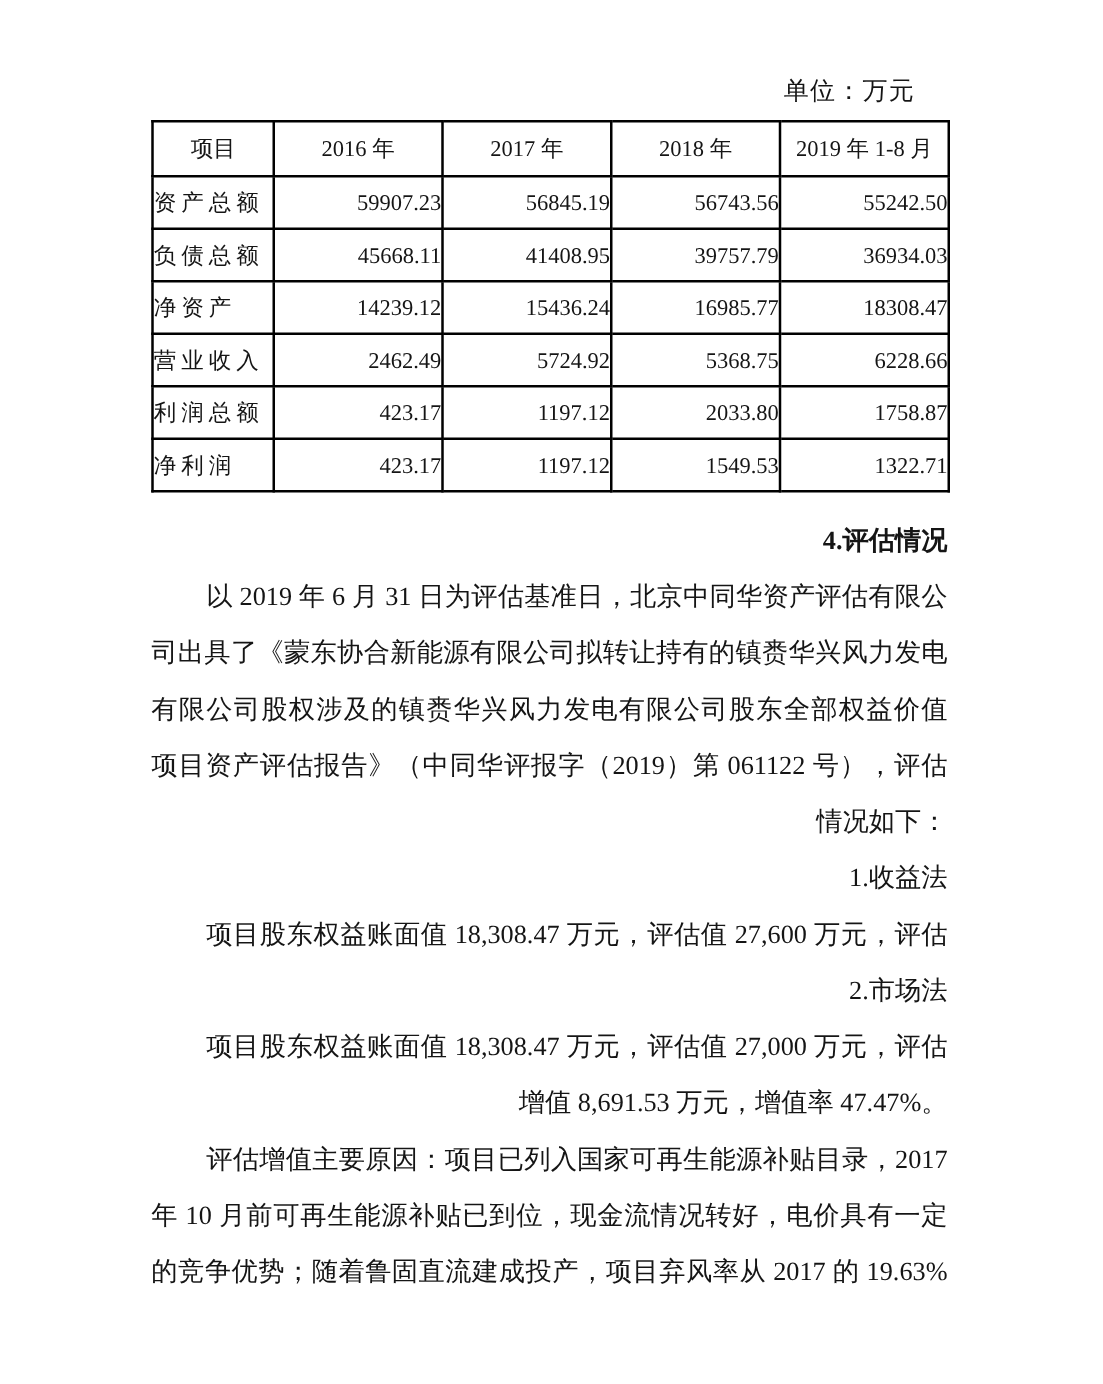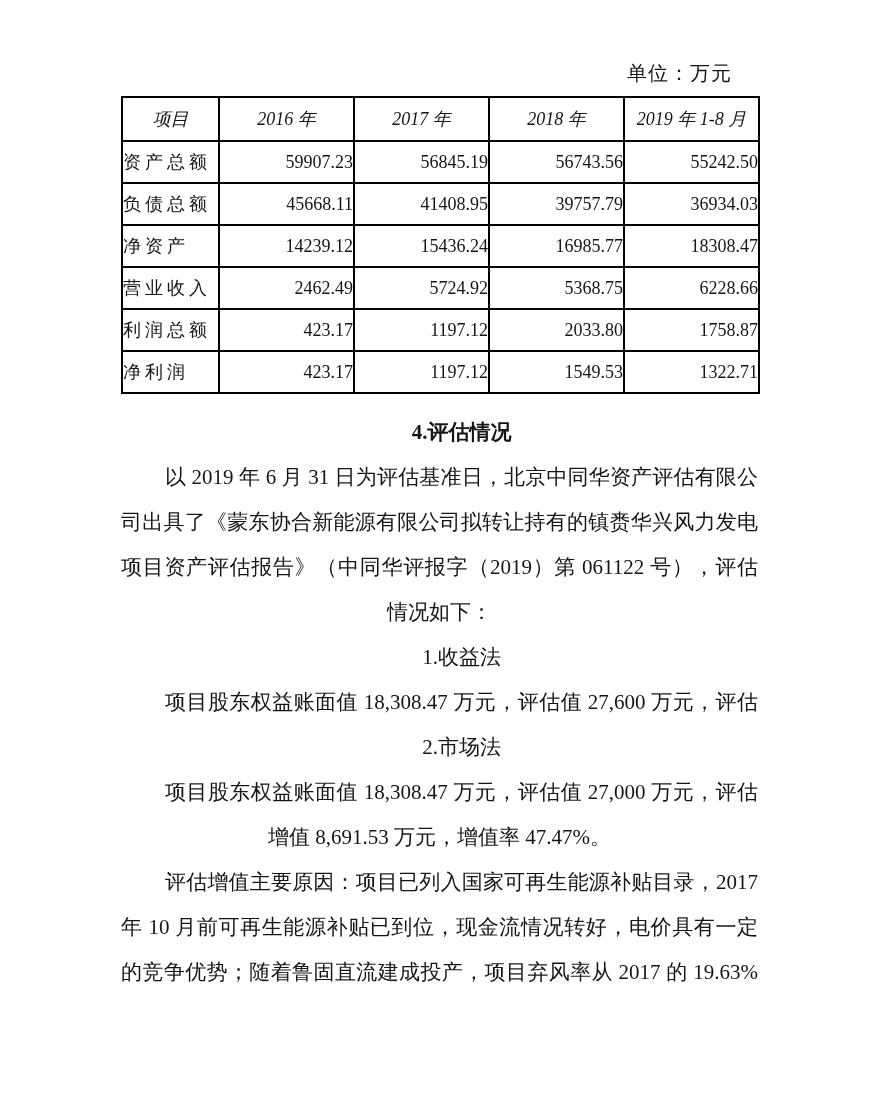--- a/index.html
+++ b/index.html
@@ -36,38 +36,38 @@
     table-layout: fixed;
   }
   table.fin th, table.fin td {
     border: 2px solid #000000;
     font-size: 18px;
     font-weight: normal;
     padding: 0;
     height: 40px;
     vertical-align: middle;
   }
-  table.fin th { text-align: center; height: 42px; font-style: italic; }
+  table.fin th { text-align: center; height: 42px; }
   td.lbl {
     text-align: left;
     padding-left: 9px;
     letter-spacing: 4px;
   }
   td.num {
     text-align: right;
     padding-right: 12px;
     margin-top: 28px;
   }
   .body-text { margin-top: 16px; }
   .line {
     font-size: 21px;
     line-height: 45px;
     height: 45px;
     overflow: hidden;
-    text-align: center;
+    text-align: right;
   }
   .line.j {
     text-align: justify;
     text-align-last: justify;
   }
   .line.indent { padding-left: 44px; }
   .line.h { font-weight: bold; }
 </style>
 </head>
 <body>
@@ -137,20 +137,21 @@
           <td class="num">1549.53</td>
           <td class="num">1322.71</td>
         </tr>
       </tbody>
     </table>
 
     <div class="body-text">
       <div class="line h indent">4.评估情况</div>
       <div class="line indent j">以 2019 年 6 月 31 日为评估基准日，北京中同华资产评估有限公</div>
       <div class="line j">司出具了《蒙东协合新能源有限公司拟转让持有的镇赉华兴风力发电</div>
+      <div class="line j">有限公司股权涉及的镇赉华兴风力发电有限公司股东全部权益价值</div>
       <div class="line j">项目资产评估报告》（中同华评报字（2019）第 061122 号），评估</div>
       <div class="line">情况如下：</div>
       <div class="line indent">1.收益法</div>
       <div class="line indent j">项目股东权益账面值 18,308.47 万元，评估值 27,600 万元，评估</div>
       <div class="line indent">2.市场法</div>
       <div class="line indent j">项目股东权益账面值 18,308.47 万元，评估值 27,000 万元，评估</div>
       <div class="line">增值 8,691.53 万元，增值率 47.47%。</div>
       <div class="line indent j">评估增值主要原因：项目已列入国家可再生能源补贴目录，2017</div>
       <div class="line j">年 10 月前可再生能源补贴已到位，现金流情况转好，电价具有一定</div>
       <div class="line j">的竞争优势；随着鲁固直流建成投产，项目弃风率从 2017 的 19.63%</div>

